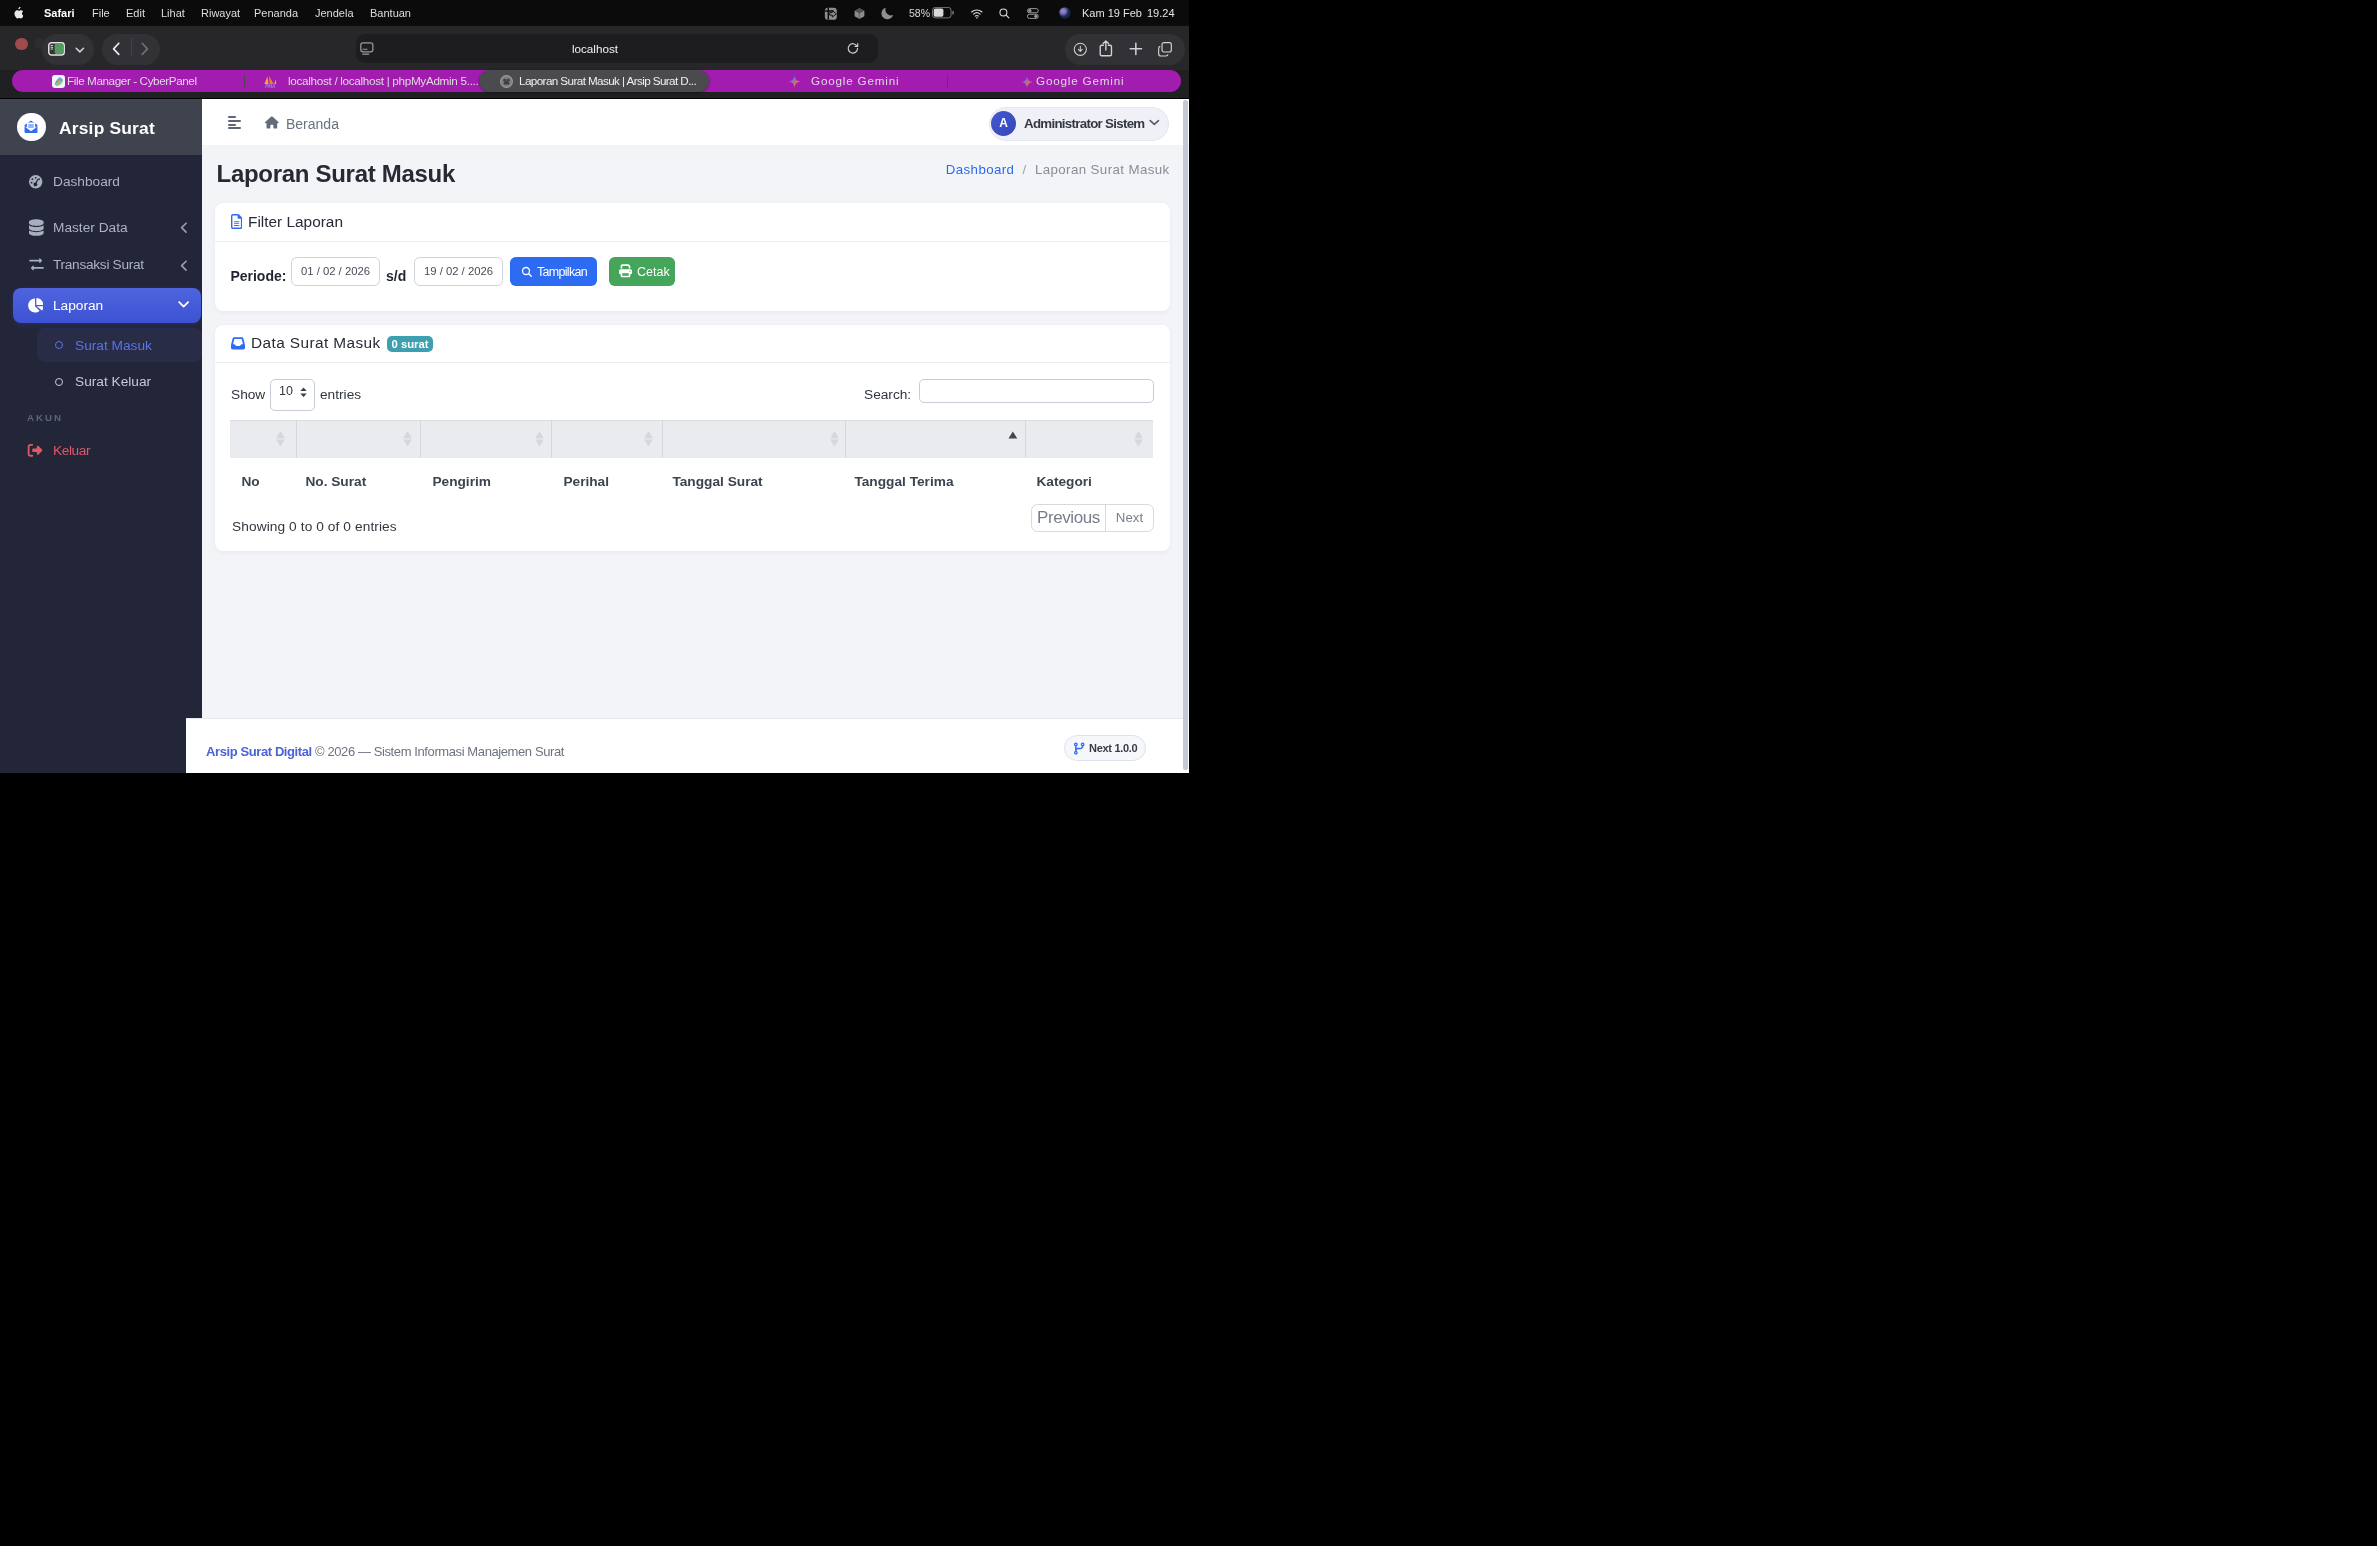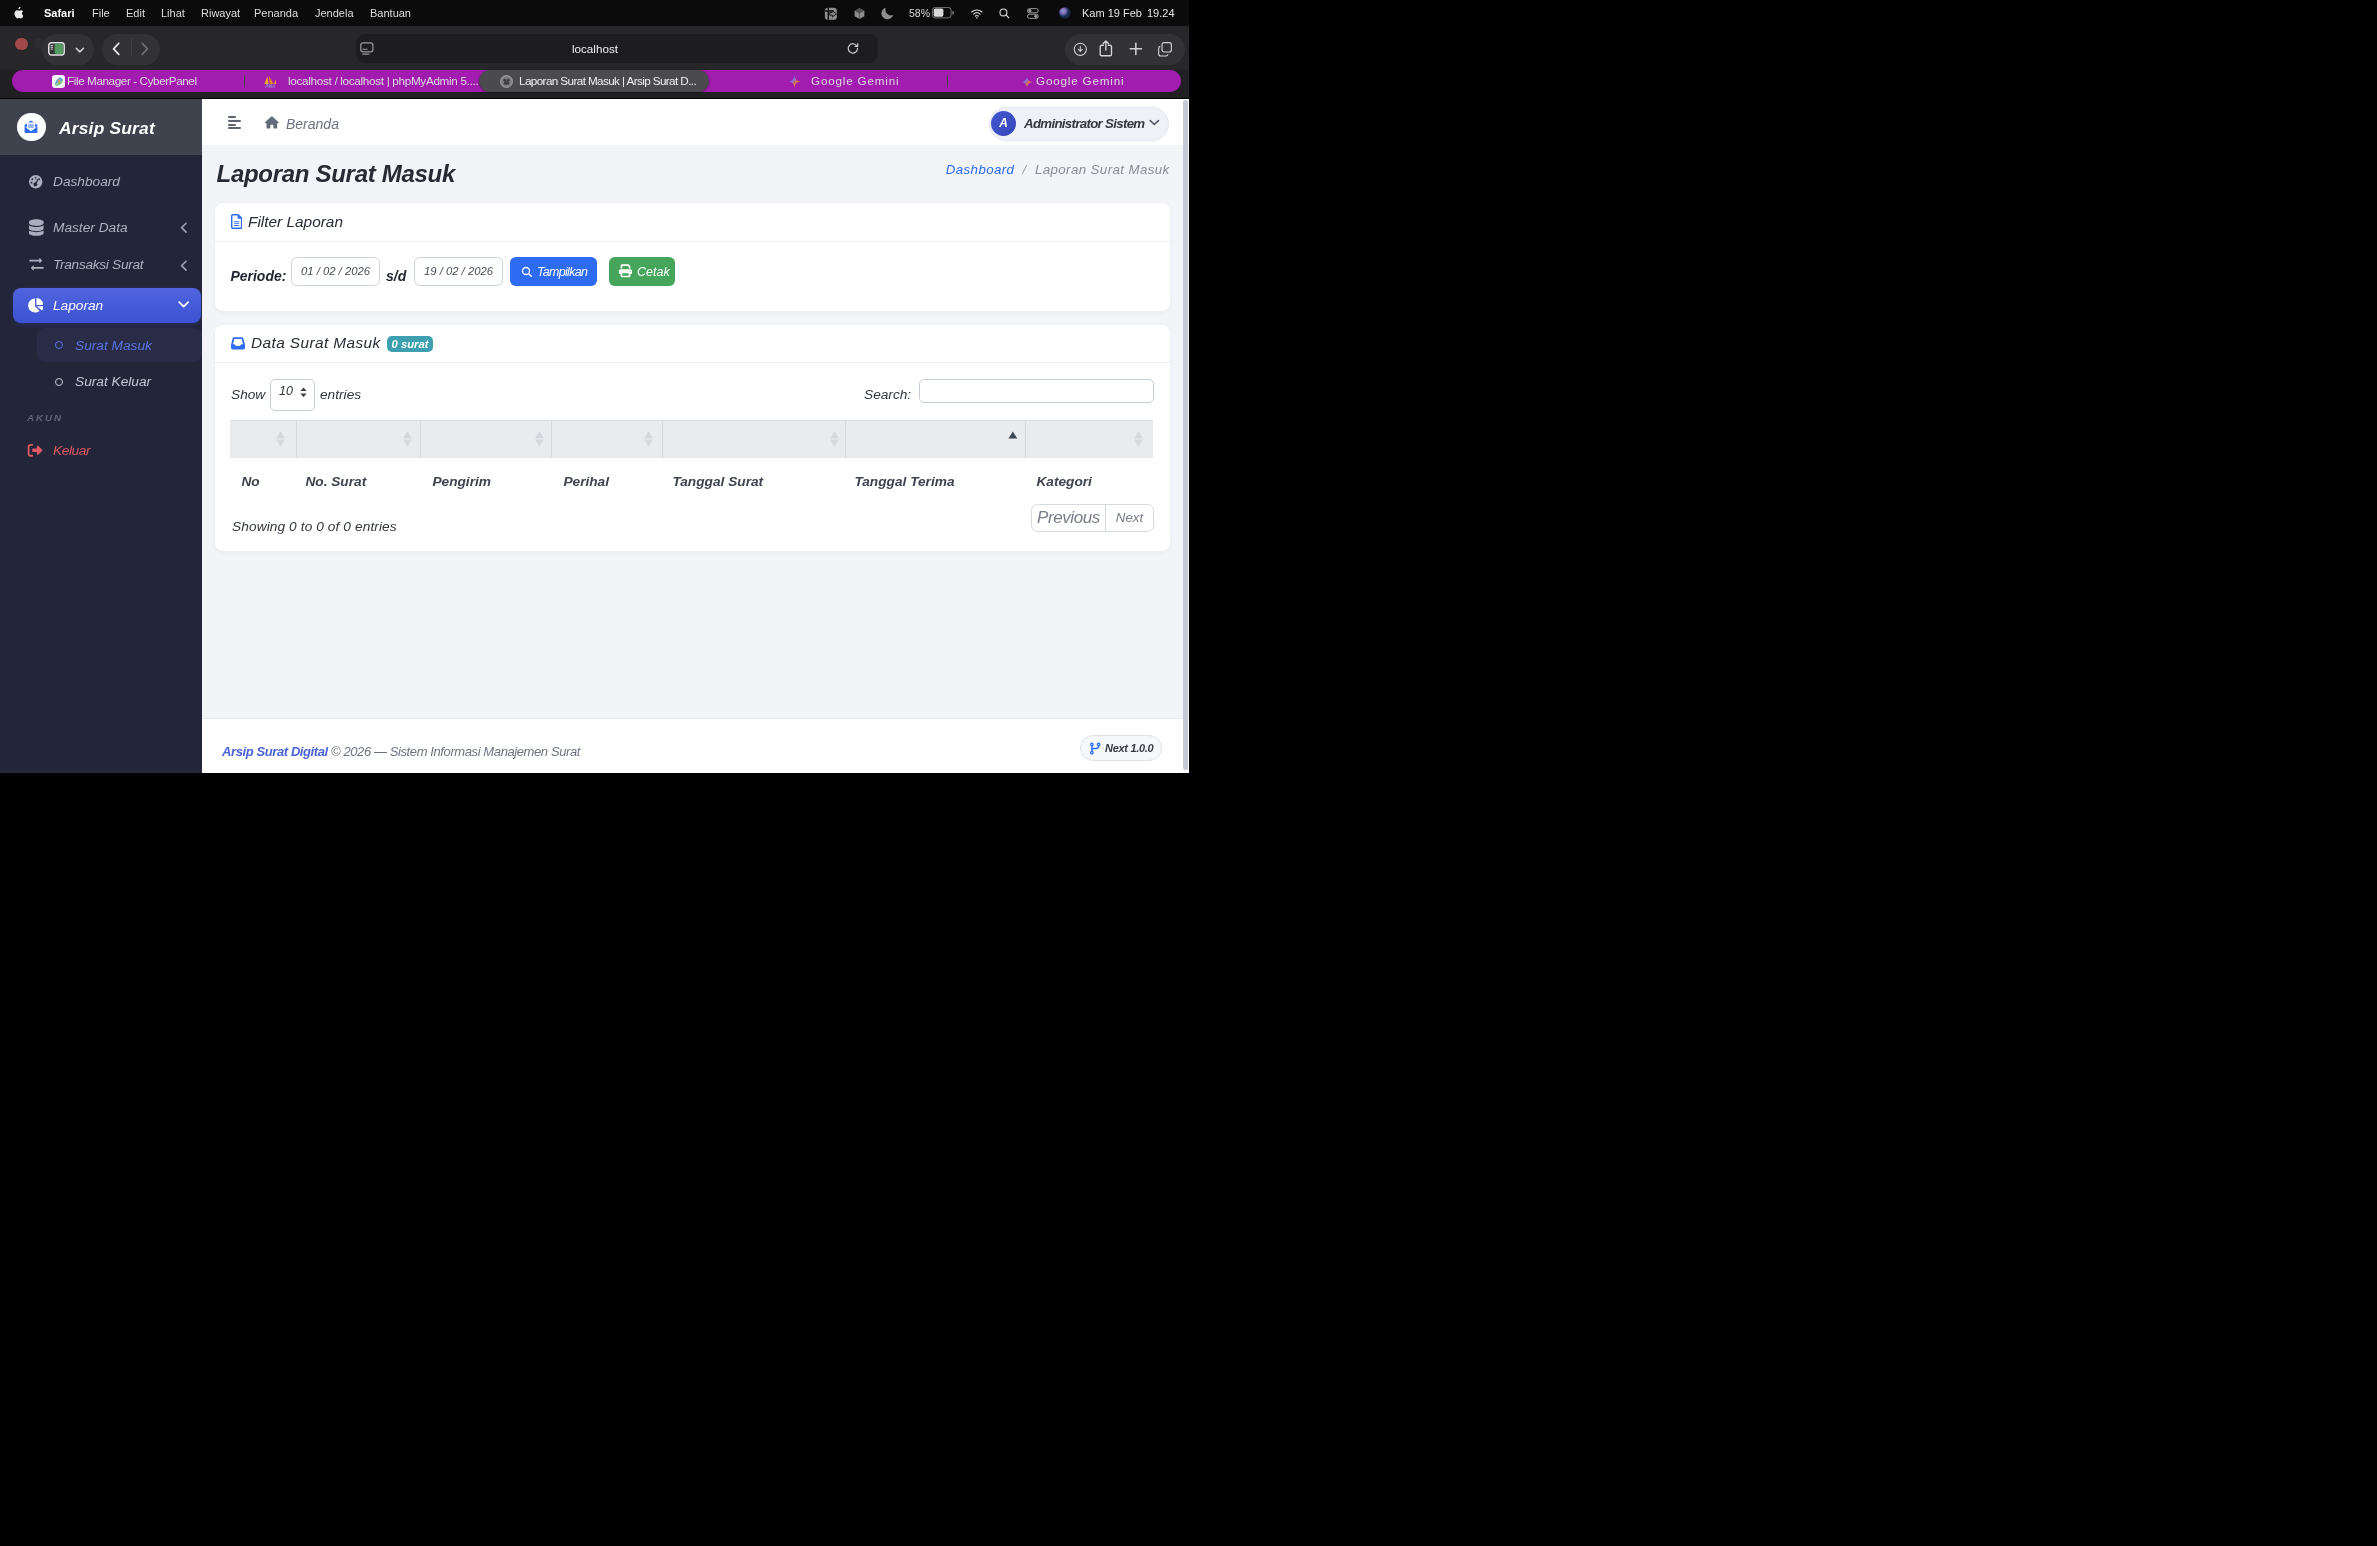--- a/index.html
+++ b/index.html
@@ -14,30 +14,30 @@
 #toolbar { left:0; top:26px; width:1189px; height:44px; background:#272729;padding-left:28px; }
 .pill { position:absolute; background:#323236; border-radius:15.4px; }
 
 #tabbar { left:0; top:70px; width:1189px; height:28px; background:#202023; }
 #tabstrip { position:absolute; left:12px; top:0.4px; width:1169px; height:22px; background:#a21caf; border-radius:11px; }
 .tabdiv { position:absolute; top:4.9px; width:0.8px; height:12px; background:#47474b; }
 #activetab { position:absolute; left:467px; top:0; width:230px; height:22px; background:#4a4a4f; border-radius:11px; box-shadow:0 0.8px 2.4px rgba(0,0,0,.4); }
 .tabtxt { position:absolute; top:0; height:22px; line-height:22.6px; font-size:11.7px; color:#dcdcdd; white-space:nowrap; }
 
 
-#page { left:0; top:99px; width:1189px; height:674px; background:#f2f4f8;font-style:italic; }
+#page { left:0; top:99px; width:1189px; height:674px; background:#f2f4f8; }
 
 #sidebar { left:0; top:0; width:202px; height:674px; background:#232538; }
 #sbheader { left:0; top:0; width:202px; height:56px; background:#3e434e; }
 .sbitem { position:absolute; left:0; width:202px; color:#aeb3c1; font-size:13.7px; }
 
 #navbar { left:202px; top:0; width:987px; height:47px; background:#ffffff; border-bottom:0.8px solid #e8eaf0; }
 #content { left:202px; top:46px; width:987px; height:572px; background:#f2f4f8; }
 
-#footer { left:202px; top:619px; width:1085px; height:56px; background:#ffffff; border-top:0.8px solid #e7e9ee; }
+#footer { left:186px; top:619px; width:1085px; height:56px; background:#ffffff; border-top:0.8px solid #e7e9ee; }
 .card { position:absolute; background:#fff; border-radius:8px; box-shadow:0 1.6px 4px rgba(40,50,70,.05); }
 .inp { position:absolute; border:0.8px solid #cdd3dc; border-radius:5.7px; background:#fff; }
 .th { top:11px; height:38px; line-height:38px; font-size:13.7px; font-weight:700; color:#3d4450;margin-top:32px; }
 .sort { top:11px; width:9px; height:16px; }
 </style>
 </head>
 <body>
 <div id="stage">
   <div id="menubar" class="abs">
     <svg class="abs" style="left:13.7px;top:6.9px" width="9.7" height="11.7" viewBox="0 0 814 1000">

